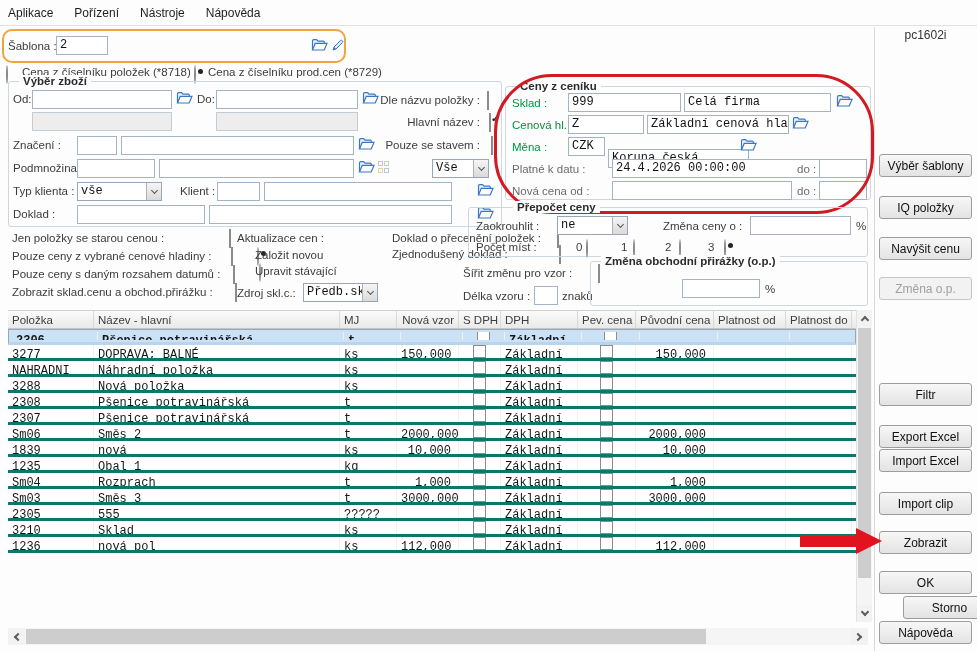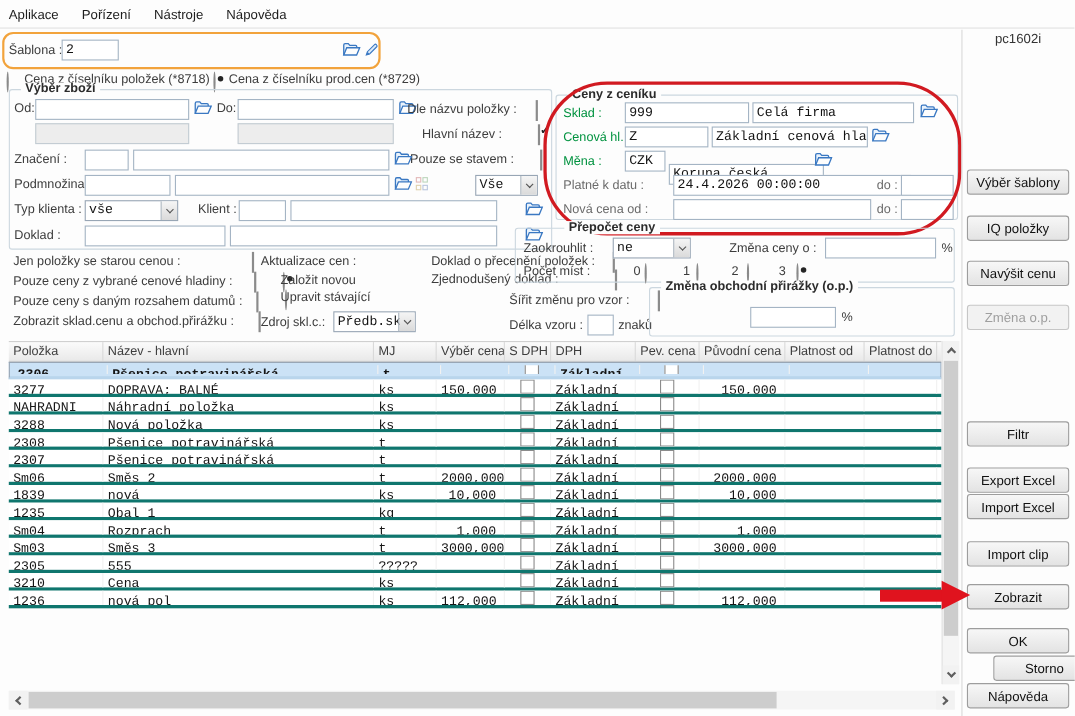--- a/index.html
+++ b/index.html
@@ -4,21 +4,21 @@
 <style>
   :root{
     --green:#00923f; --sel-row:#cbe2f6; --orange:#f2a33c; --oval:#d11a21; --arrow:#e0131e;
   }
   *{margin:0;padding:0;box-sizing:border-box}
   html,body{width:977px;height:651px;overflow:hidden;background:#fdfdfd;
     font-family:"Liberation Sans",sans-serif}
   #app{position:relative;width:977px;height:651px;background:#fdfdfd}
   .abs{position:absolute}
   .lbl{font-size:11.5px;color:#3c3c3c;white-space:nowrap;line-height:13px}
-  .lbl.r{text-align:center}
+  .lbl.r{text-align:right}
   .green{color:var(--green)}
   .gray{color:#6b6b6b}
   .mono{font-family:"Liberation Mono","DejaVu Sans Mono",monospace;font-size:12px;color:#121212}
   .inp{background:#fff;border:1px solid #a4b4c4;height:19px;padding:2px 3px;overflow:hidden;
        white-space:nowrap;line-height:13px}
   .inp.dis{background:#ededed;border-color:#c3ccd3}
   .sel{background:#fff;border:1px solid #98a6b5;height:19px;padding:2px 16px 2px 3px;
        overflow:hidden;white-space:nowrap;line-height:13px}
   .sb{position:absolute;right:0;top:0;bottom:0;width:15px;background:linear-gradient(#f5f5f5,#dadada);
       border-left:1px solid #aab4bd;display:flex;align-items:center;justify-content:center}
@@ -294,21 +294,21 @@
   </div>
   <div class="inp abs" style="left:682px;top:279px;width:78px"></div>
   <span class="lbl abs" style="left:765px;top:283px">%</span>
 
   
   <div id="tbl">
       <div class="thead" style="grid-template-columns: 86px 246px 57px 62px 42px 77px 58px 78px 72px 66px 4px;">
         <div class="th">Položka</div>
         <div class="th">Název - hlavní</div>
         <div class="th">MJ</div>
-        <div class="th num">Výběr cena</div>
+        <div class="th num">Nová vzor</div>
         <div class="th">S DPH</div>
         <div class="th">DPH</div>
         <div class="th">Pev. cena</div>
         <div class="th num">Původní cena</div>
         <div class="th">Platnost od</div>
         <div class="th">Platnost do</div>
         <div class="th">I</div>
       </div>
       <div class="trow sel" style="grid-template-columns: 86px 246px 57px 62px 42px 77px 58px 78px 72px 66px 4px;">
         <div class="td">2306</div>
@@ -508,21 +508,21 @@
         <div class="td c">
           <span class="cb"></span>
         </div>
         <div class="td num"></div>
         <div class="td"></div>
         <div class="td"></div>
         <div class="td"></div>
       </div>
       <div class="trow" style="grid-template-columns: 86px 246px 57px 62px 42px 77px 58px 78px 72px 66px 4px;">
         <div class="td">3210</div>
-        <div class="td">Cena</div>
+        <div class="td">Sklad</div>
         <div class="td">ks</div>
         <div class="td num"></div>
         <div class="td c">
           <span class="cb"></span>
         </div>
         <div class="td">Základní</div>
         <div class="td c">
           <span class="cb"></span>
         </div>
         <div class="td num"></div>

